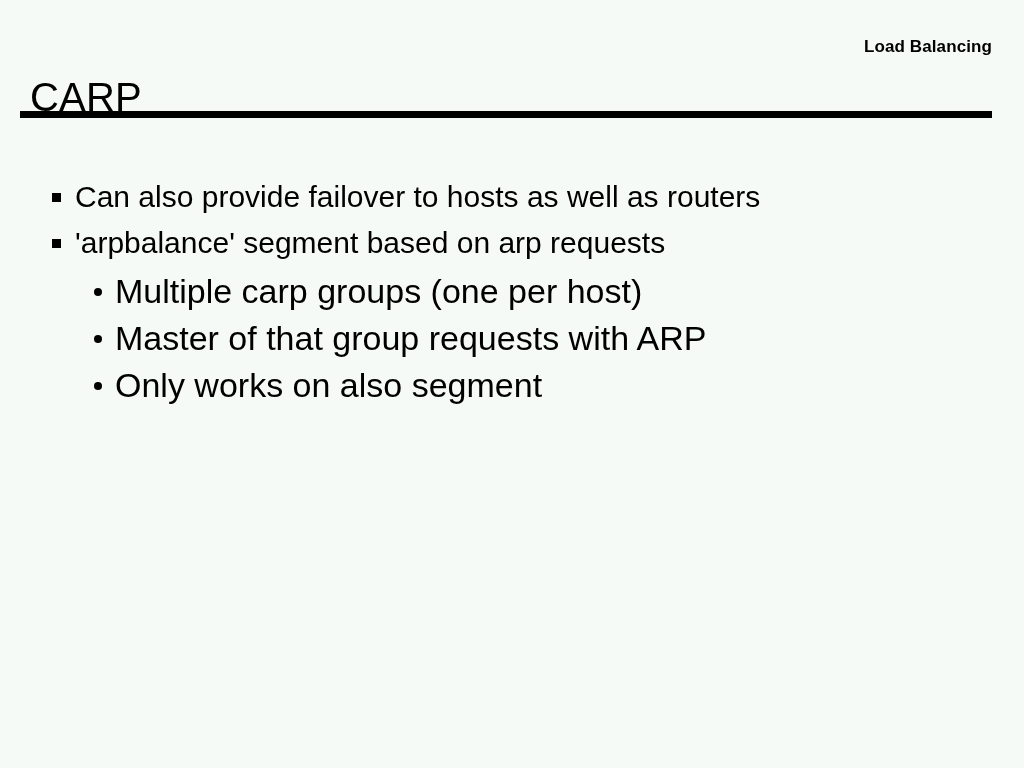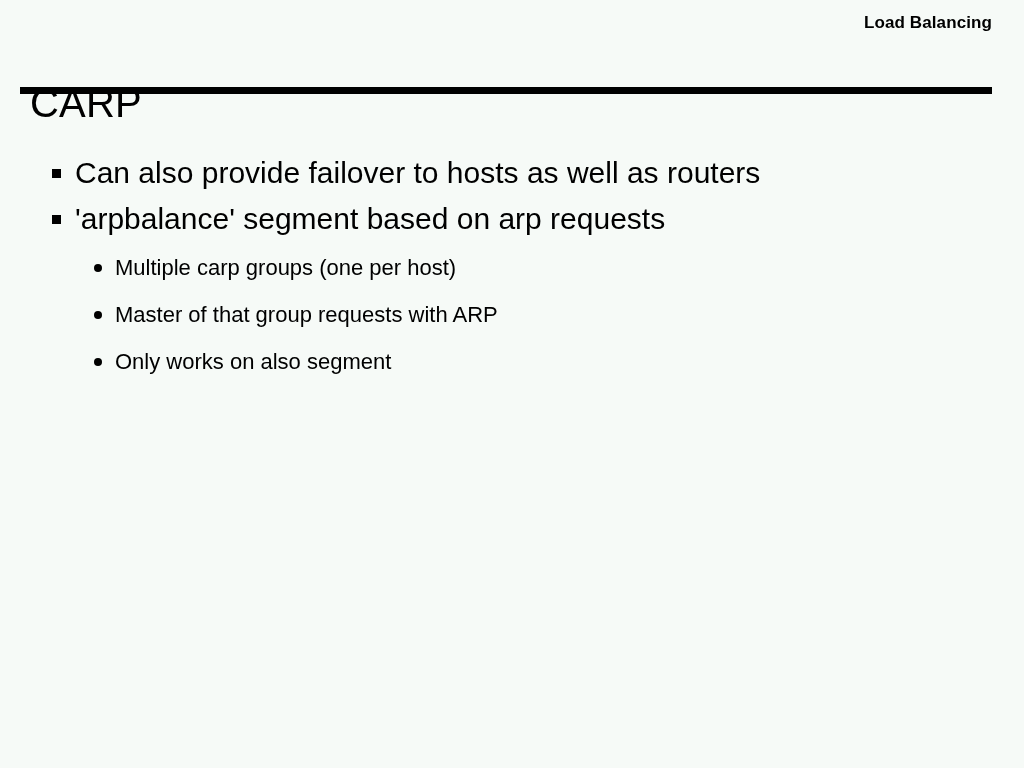--- a/index.html
+++ b/index.html
@@ -13,38 +13,39 @@
     font-family: "Liberation Sans", sans-serif;
     color: #000000;
     overflow: hidden;
     position: relative;
   }
   .slide {
     position: relative;
     width: 1024px;
     height: 565px;
     box-sizing: border-box;
+    margin-top: 24px;
   }
 
   
   .running-title {
     position: absolute;
     top: 14px;
     right: 32px;
     font-size: 17px;
     font-weight: bold;
     letter-spacing: 0.1px;
     line-height: 1;
     white-space: nowrap;
   }
 
   
   .slide-title {
     position: absolute;
-    top: 56px;
+    top: 26px;
     left: 30px;
     font-size: 40px;
     font-weight: normal;
     line-height: 1;
     letter-spacing: 0.2px;
     white-space: nowrap;
   }
 
   
   .title-rule {
@@ -86,21 +87,21 @@
     left: 52px;
     top: 19px;
     width: 9px;
     height: 9px;
     background: #000000;
   }
 
   li.b2 {
     position: relative;
     padding-left: 115px;
-    font-size: 22px;
+    font-size: 34px;
     line-height: 47px;
     white-space: nowrap;
   }
   li.b2 > .marker {
     position: absolute;
     left: 94px;
     top: 20px;
     width: 8px;
     height: 8px;
     border-radius: 50%;

